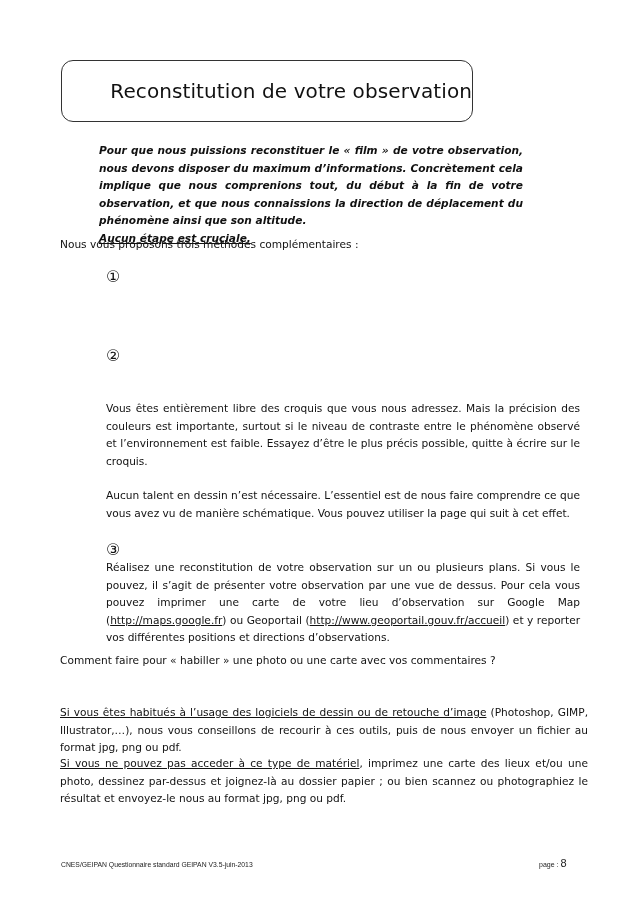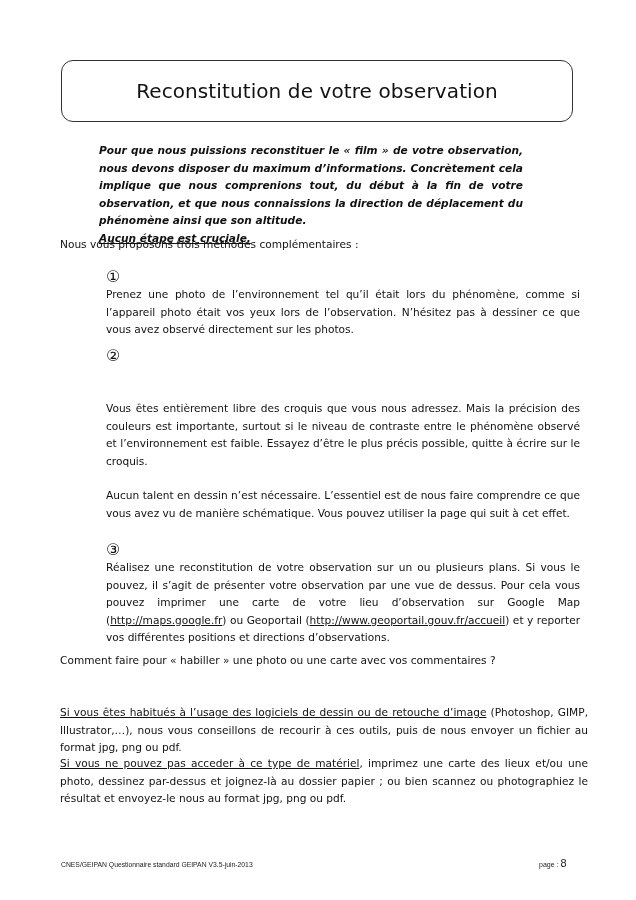--- a/index.html
+++ b/index.html
@@ -1,20 +1,20 @@
 <!DOCTYPE html>
 <html><head>
   <meta charset="utf-8">
   <style>
     html, body { margin: 0; padding: 0; background: #ffffff; }
     body { width: 636px; height: 900px; position: relative; overflow: hidden;
       font-family: "Liberation Sans", sans-serif; color: #111; }
-    .title-box { position: absolute; left: 61px; top: 60px; width: 512px; height: 62px;
+    .title-box { position: absolute; left: 61px; top: 60px; width: 412px; height: 62px;
       border: 1px solid #333; border-radius: 12px; box-sizing: border-box;
-      display: flex; align-items: center; justify-content: center; }
+      display: flex; align-items: center; justify-content: flex-end; }
     .title-box h1 { margin: 0; font-weight: normal; font-size: 20px; letter-spacing: 0.1px;
       font-family: "DejaVu Sans", sans-serif; }
     .text { font-family: "DejaVu Sans", sans-serif; font-size: 10.6px; line-height: 17.5px; }
     .intro { position: absolute; left: 99px; top: 142px; width: 424px; font-style: italic;
       text-align: justify; font-weight: bold; }
     .u { text-decoration: underline; }
     .block { position: absolute; left: 106px; width: 474px; text-align: justify; }
     .full { position: absolute; left: 60px; width: 528px; text-align: justify; }
     p { margin: 0; }
     .circ { font-size: 16px; line-height: 18px; display: block; }
@@ -32,21 +32,20 @@
 
 <div class="intro text">
   <p><span>Pour que nous puissions reconstituer le « film » de votre observation, nous devons disposer du maximum d’informations. Concrètement cela implique que nous comprenions tout, du début à la fin de votre observation, et que nous connaissions la direction de déplacement du phénomène ainsi que son altitude.</span><br>
   <span class="u">Aucun étape est cruciale.</span></p>
 </div>
 
 <div class="full text" style="top:236px;">Nous vous proposons trois méthodes complémentaires :</div>
 
 <div class="block text" style="top:268px;">
   <span class="circ">①</span>
-  <p>Prenez une photo de l’environnement tel qu’il était lors du phénomène, comme si l’appareil photo était vos yeux lors de l’observation. N’hésitez pas à dessiner ce que vous avez observé directement sur les photos.</p>
 </div>
 
 <div class="block text" style="top:347px;">
   <span class="circ">②</span>
 </div>
 
 <div class="block text" style="top:400px;">Vous êtes entièrement libre des croquis que vous nous adressez. Mais la précision des couleurs est importante, surtout si le niveau de contraste entre le phénomène observé et l’environnement est faible. Essayez d’être le plus précis possible, quitte à écrire sur le croquis.</div>
 
 <div class="block text" style="top:487px;">Aucun talent en dessin n’est nécessaire. L’essentiel est de nous faire comprendre ce que vous avez vu de manière schématique. Vous pouvez utiliser la page qui suit à cet effet.</div>
 

